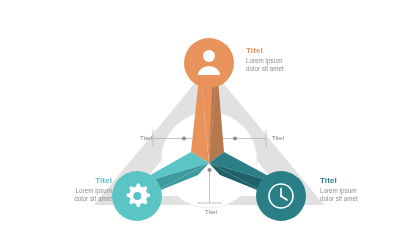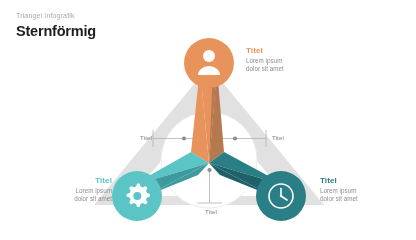--- a/index.html
+++ b/index.html
@@ -106,24 +106,20 @@
   }
   #conn-left  { left: 128px; top: 134px; text-align: right; width: 24px; }
   #conn-right { left: 272px; top: 134px; text-align: left;  width: 24px; }
   #conn-bottom{ left: 196px; top: 208px; text-align: center; width: 30px; }
 </style>
 </head>
 <body>
 
 <div id="canvas">
 
-  <div id="header">
-    <p class="eyebrow">Triangel Infografik</p>
-    <h1 class="headline">Sternförmig</h1>
-  </div>
 
   <div id="stage">
     <svg width="416" height="234" viewBox="0 0 416 234" xmlns="http://www.w3.org/2000/svg">
 
       <g>
         <path d="M 209 66 L 324 205 L 94 205 Z
                  M 209 103 L 286 196 L 132 196 Z" fill="#dcdcdc" fill-rule="evenodd" opacity="0.85"></path>
       </g>
 
       <g>

